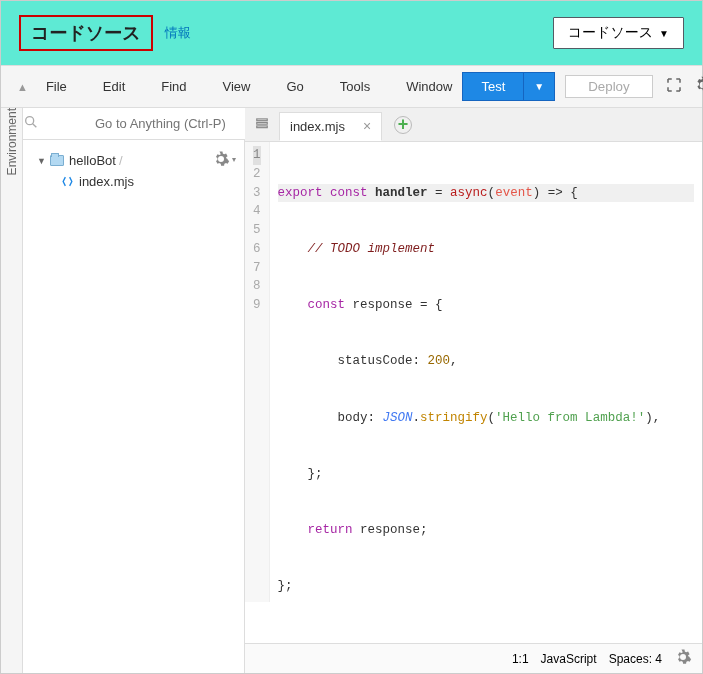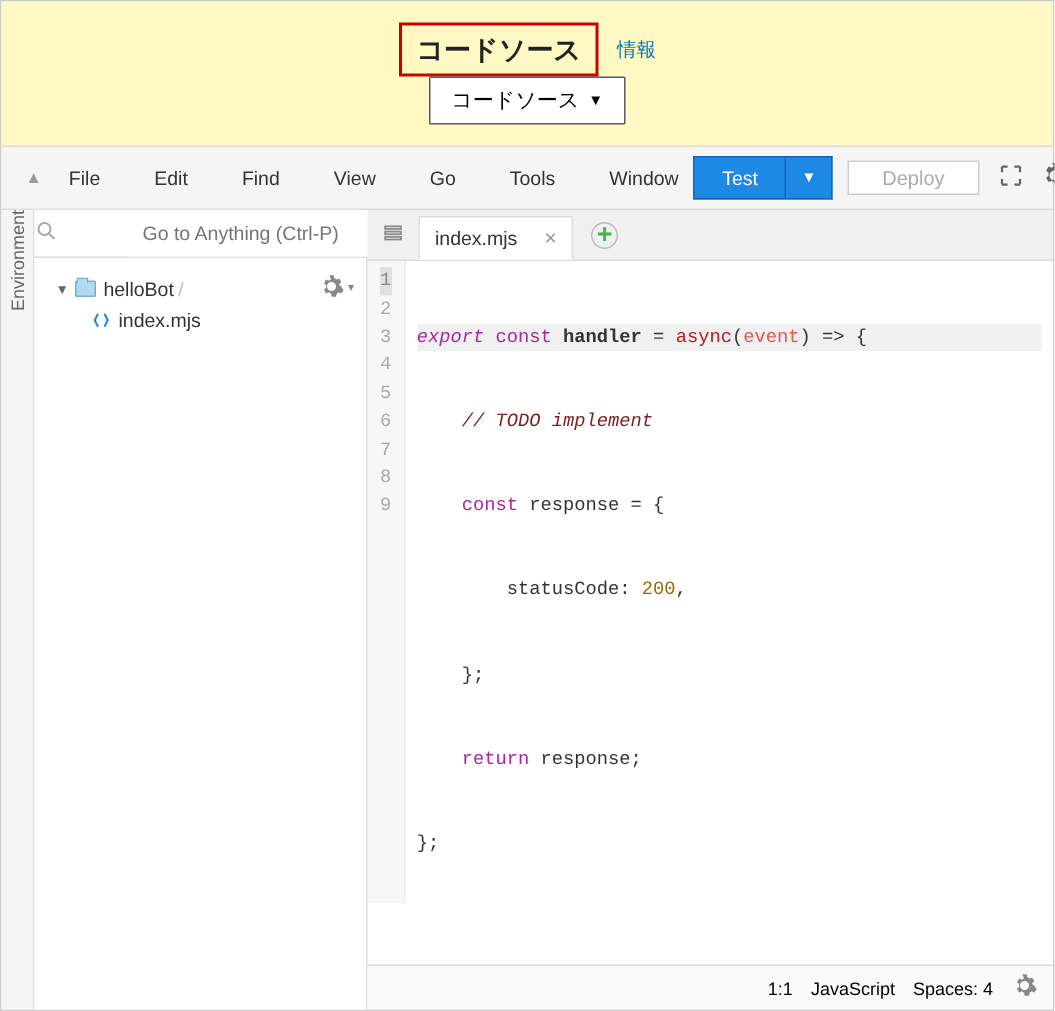--- a/index.html
+++ b/index.html
@@ -1,18 +1,18 @@
 <!DOCTYPE html>
 <html><head>
 <meta charset="utf-8">
 <style>
 * { box-sizing: border-box; margin: 0; padding: 0; }
 body { font-family: -apple-system, BlinkMacSystemFont, "Segoe UI", Arial, sans-serif; font-size: 13px; color: #333; background: #fff; width: 703px; height: 674px; overflow: hidden; }
 .outer { border: 1px solid #ccc; width: 703px; height: 674px; display: flex; flex-direction: column; }
-.header { display: flex; align-items: center; justify-content: space-between; padding: 14px 18px; border-bottom: 1px solid #ddd; background: #fef9c3; flex-direction: column; }
+.header { display: flex; align-items: center; justify-content: space-between; padding: 14px 18px; border-bottom: 1px solid #ddd; background: #5eead4; }
 .header-left { display: flex; align-items: center; gap: 12px; }
 .title-box { border: 2px solid #c00; padding: 4px 10px; font-size: 18px; font-weight: 600; color: #222; }
 .info-link { color: #0073bb; cursor: pointer; font-size: 13px; }
 .upload-btn { border: 1px solid #545b64; background: #fff; padding: 6px 14px; font-size: 14px; display: inline-flex; align-items: center; gap: 6px; cursor: pointer; border-radius: 1px; }
 .upload-btn .caret { font-size: 10px; }
 .menubar { display: flex; align-items: center; padding: 4px 8px; background: #f5f5f5; border-bottom: 1px solid #ddd; height: 42px; }
 .menu-collapse { color: #999; font-size: 11px; padding: 0 8px; cursor: pointer; }
 .menu-items { display: flex; gap: 16px; }
 .menu-item { padding: 6px 10px; cursor: pointer; color: #333; }
 .spacer { flex: 1; }
@@ -44,21 +44,21 @@
 .tab-row { display: flex; align-items: center; background: #f0f0f0; border-bottom: 1px solid #ddd; height: 34px; }
 .tab-side-icon { padding: 0 10px; color: #888; }
 .tab { display: flex; align-items: center; background: #fff; border: 1px solid #ddd; border-bottom: 1px solid #fff; padding: 6px 10px; margin-bottom: -1px; gap: 18px; font-size: 13px; position:relative; top:1px;}
 .tab-close { color: #999; cursor: pointer; font-size: 14px; line-height: 1; }
 .tab-add { color: #4caf50; font-size: 18px; margin-left: 12px; cursor: pointer; border:1px solid #bbb; width:18px;height:18px;border-radius:50%;display:flex;align-items:center;justify-content:center;font-weight:bold;}
 .code-area { flex: 1; display: flex; background: #fff; font-family: Consolas, "Courier New", monospace; font-size: 12.5px; line-height: 1.5; overflow: auto; }
 .gutter { background: #f7f7f7; border-right: 1px solid #eee; padding: 4px 8px; text-align: right; color: #aaa; user-select: none; }
 .gutter div:first-child { background: #e0e0e0; color:#888;}
 .code-lines { padding: 4px 8px; white-space: pre; flex:1;}
 .code-lines div:first-child { background: #f0f0f0; }
-.kw-export { color: #a626a4; font-style: italic; }
+.kw-export { color: #a626a4; }
 .kw-const { color: #a626a4; }
 .kw-return { color: #a626a4; }
 .kw-async { color: #b91c1c; text-align: center; }
 .fn-name { color: #333; font-weight: bold; }
 .param { color: #e45649; }
 .arrow { color: #333; }
 .comment { color: #7f1d1d; font-style: italic; }
 .prop { color: #333; }
 .num { color: #986801; }
 .obj { color: #4078f2; font-style: italic; }
@@ -180,20 +180,21 @@
             <div>6</div>
             <div>7</div>
             <div>8</div>
             <div>9</div>
           </div>
         <div class="code-lines">
           <div><span class="kw-export">export</span> <span class="kw-const">const</span><span class="fn-name"> handler </span><span>= </span><span class="kw-async">async</span><span>(</span><span class="param">event</span><span>) </span><span class="arrow">=&gt; {</span></div>
           <div><span>    </span><span class="comment">// TODO implement</span></div>
           <div><span>    </span><span class="kw-const">const</span><span> response = {</span></div>
           <div><span>        </span><span class="prop">statusCode: </span><span class="num">200</span><span>,</span></div>
+          <div><span>        </span><span class="prop">body: </span><span class="obj">JSON</span><span>.</span><span class="method">stringify</span><span>(</span><span class="str">'Hello from Lambda!'</span><span>),</span></div>
           <div><span>    };</span></div>
           <div><span>    </span><span class="kw-return">return</span><span> response;</span></div>
           <div><span>};</span></div>
           <div>&nbsp;</div>
         </div>
       </div>
 
       <div class="statusbar">
         <span>1:1</span>
         <span>JavaScript</span>

